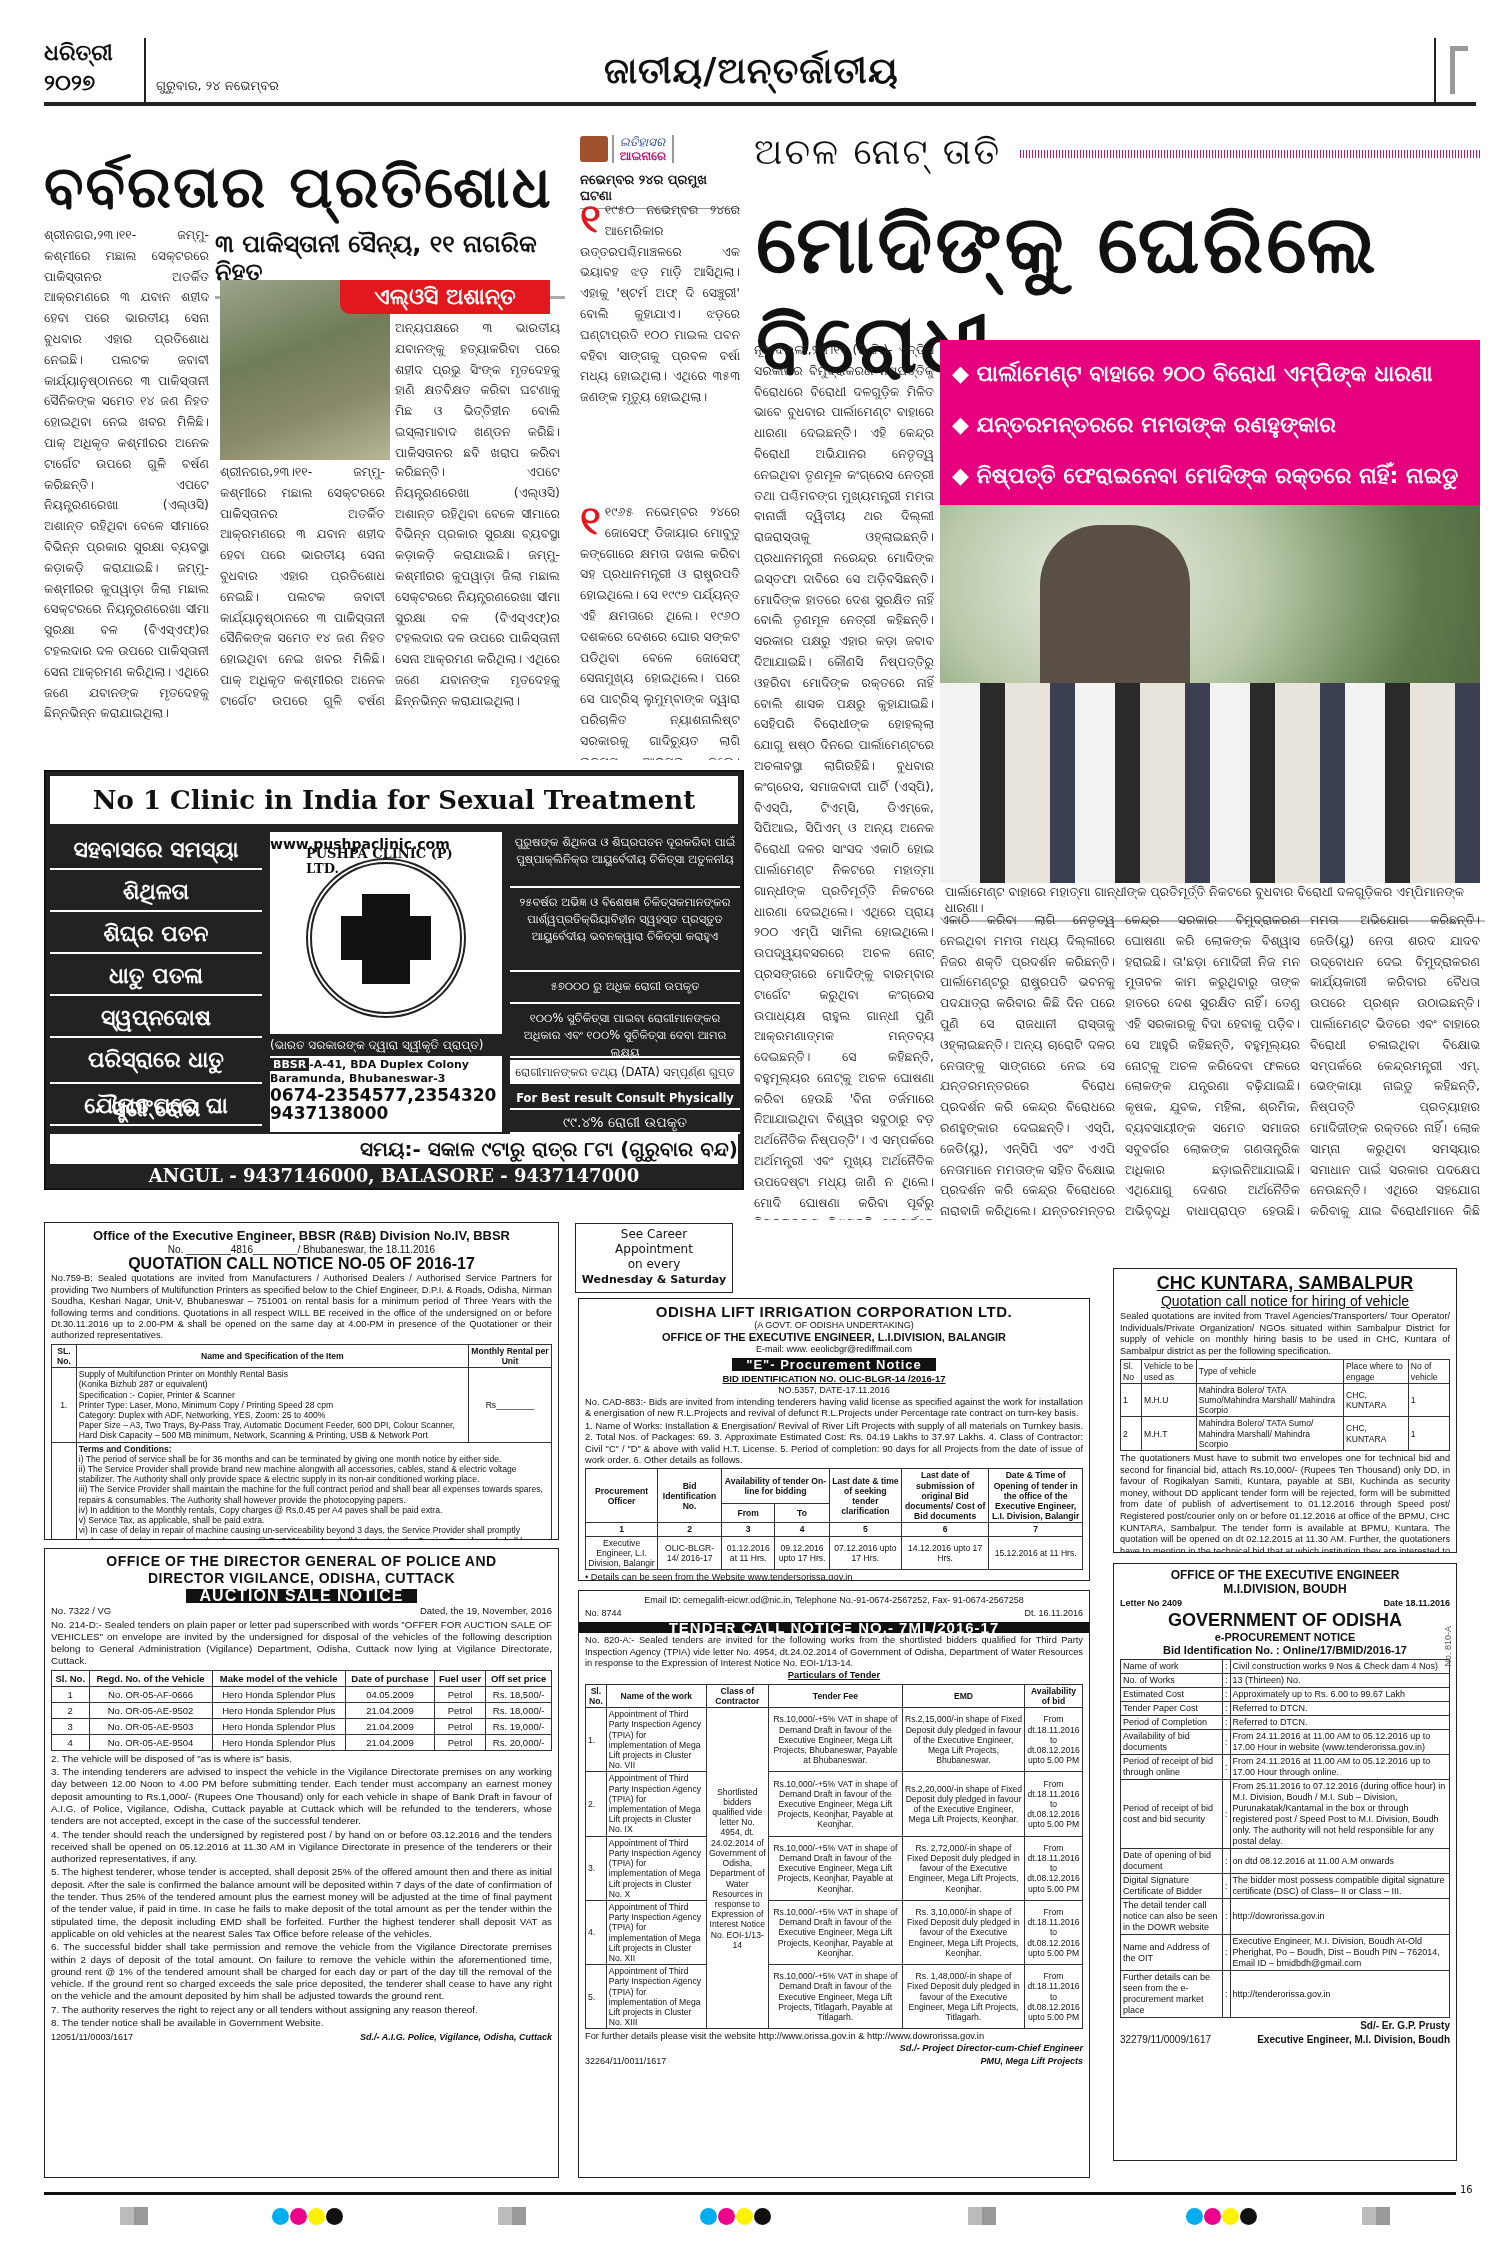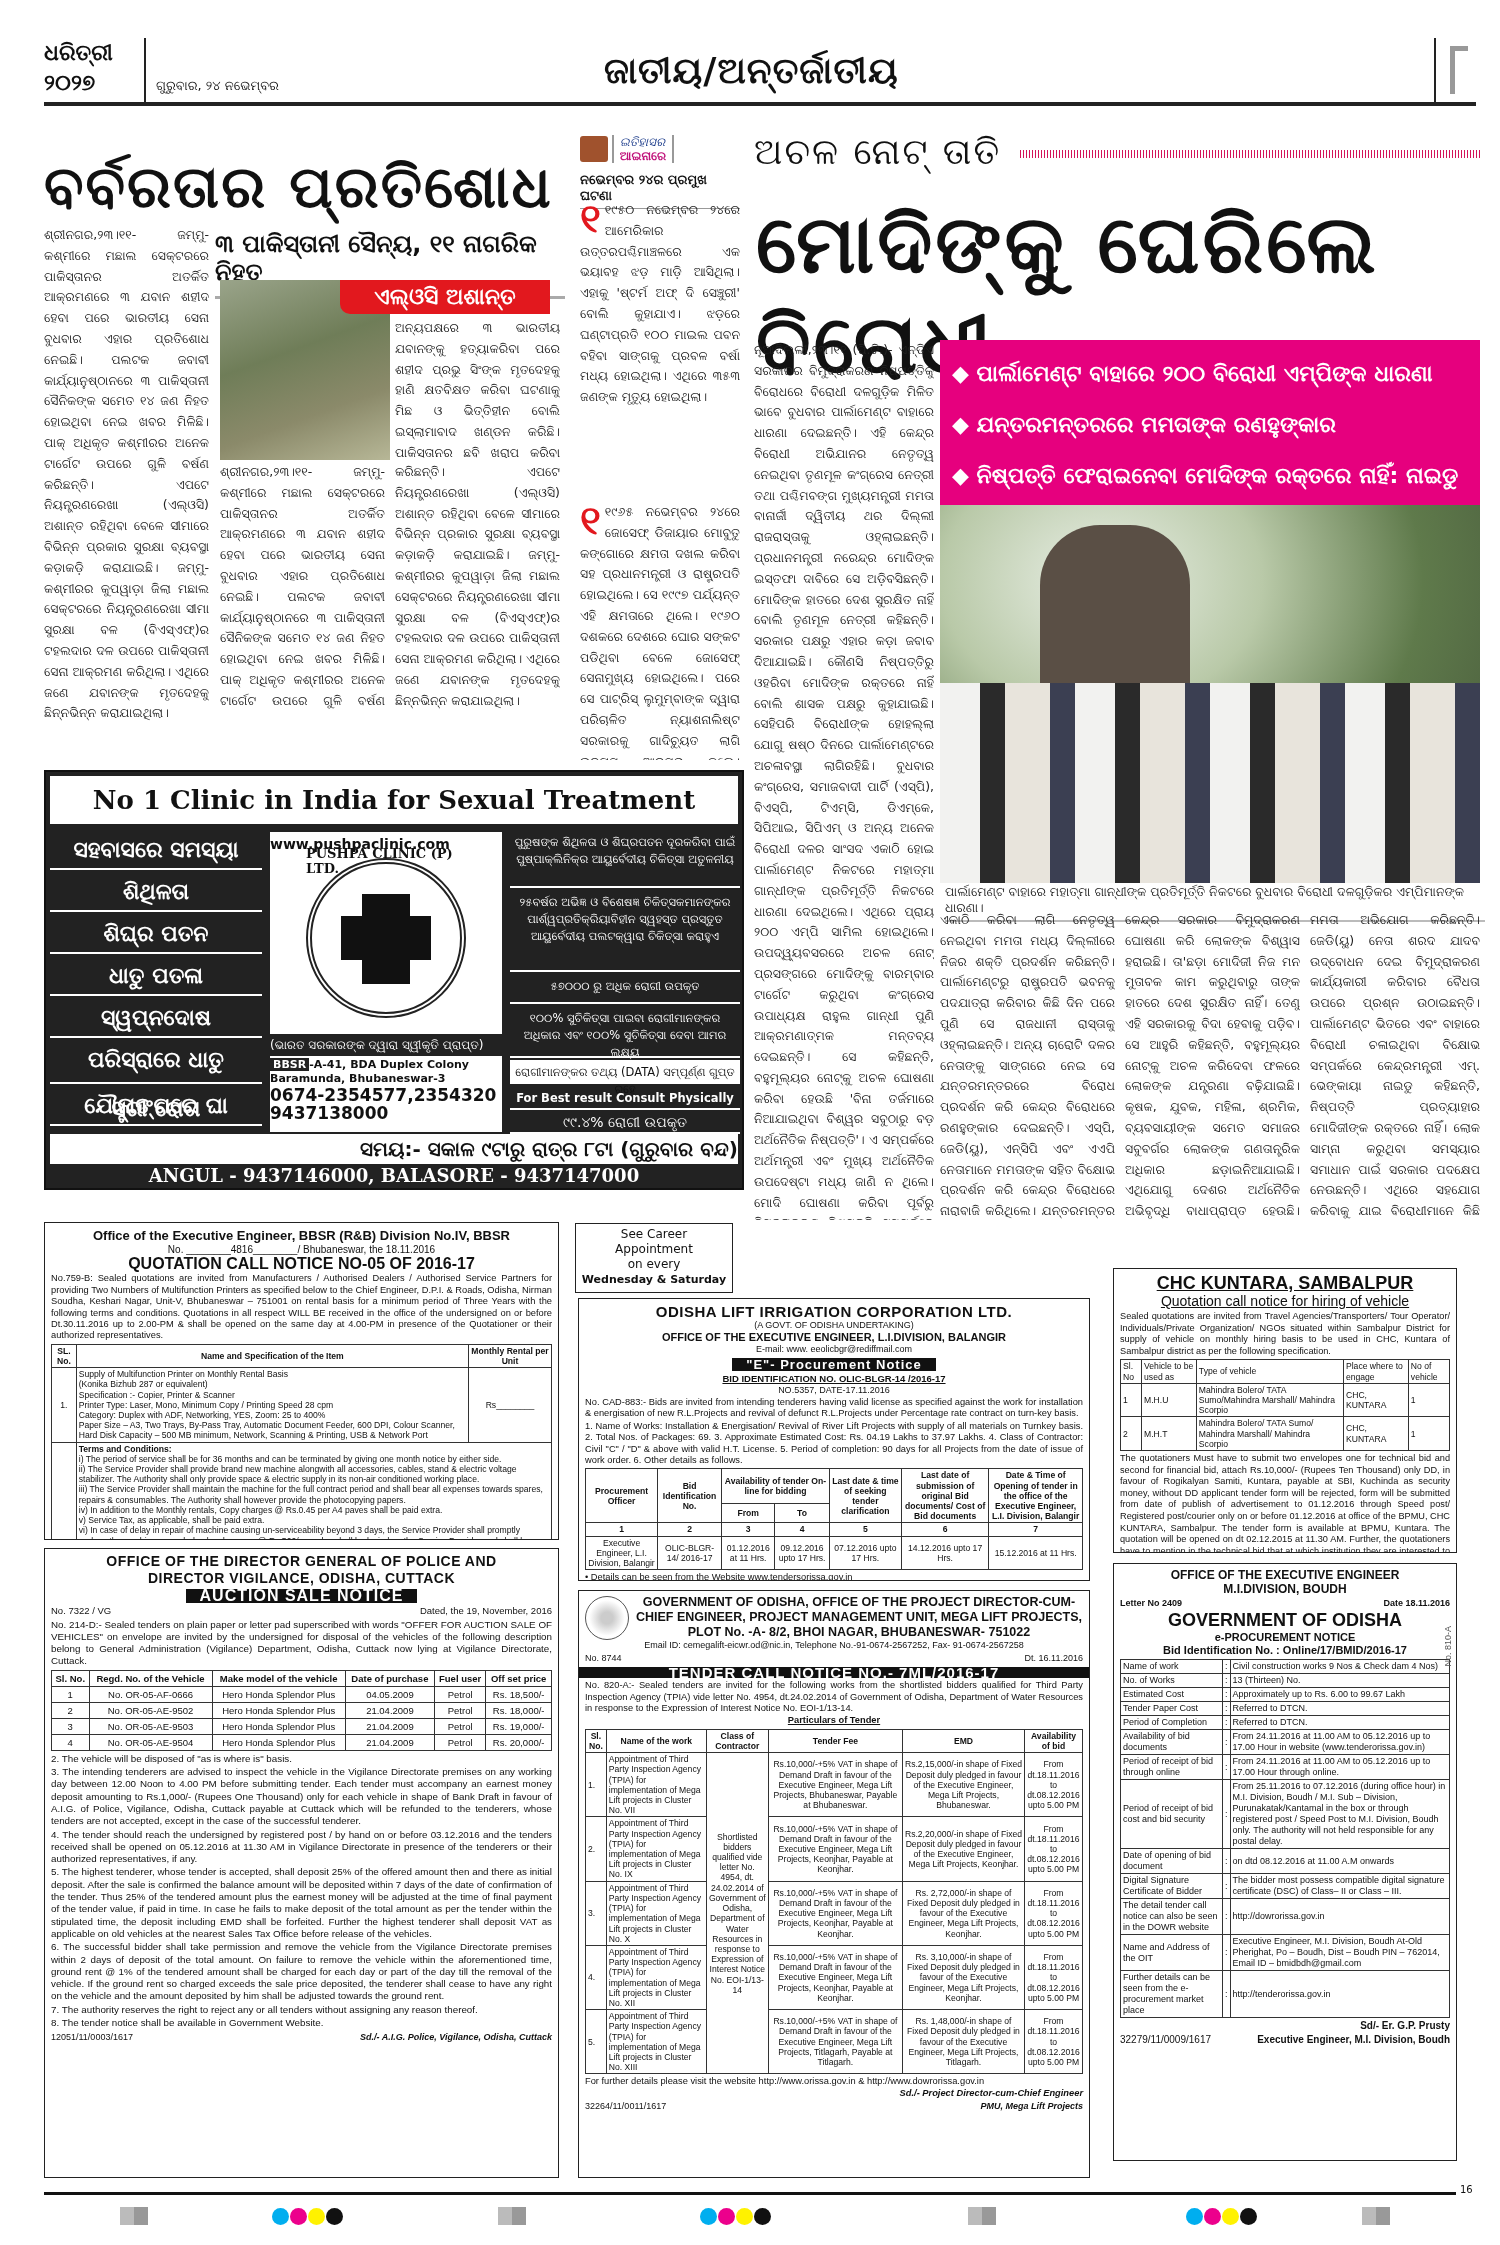--- a/index.html
+++ b/index.html
@@ -139,21 +139,21 @@
       <div class="cross2"></div>
     </div>
     <div class="govt">(ଭାରତ ସରକାରଙ୍କ ଦ୍ୱାରା ସ୍ୱୀକୃତି ପ୍ରାପ୍ତ)</div>
     <div class="addr">
       <span style="background:#222;color:#fff;padding:0 3px">BBSR</span><span>-A-41, BDA Duplex Colony Baramunda, Bhubaneswar-3</span>
       <div class="phone">0674-2354577,2354320</div>
       <div class="phone">9437138000</div>
     </div>
   </div>
   <div class="rbox" style="top:58px;height:58px">ପୁରୁଷଙ୍କ ଶିଥିଳତା ଓ ଶିଘ୍ରପତନ ଦୂରକରିବା ପାଇଁ ପୁଷ୍ପାକ୍ଲିନିକ୍‌ର ଆୟୁର୍ବେଦୀୟ ଚିକିତ୍ସା ଅତୁଳନୀୟ</div>
-  <div class="rbox" style="top:118px;height:82px">୨୫ବର୍ଷର ଅଭିଜ୍ଞ ଓ ବିଶେଷଜ୍ଞ ଚିକିତ୍ସକମାନଙ୍କର ପାର୍ଶ୍ୱପ୍ରତିକ୍ରିୟାବିହୀନ ସ୍ୱହସ୍ତ ପ୍ରସ୍ତୁତ ଆୟୁର୍ବେଦୀୟ ପଲଟକ୍ୱାରା ଚିକିତ୍ସା କରାହୁଏ</div>
+  <div class="rbox" style="top:118px;height:82px">୨୫ବର୍ଷର ଅଭିଜ୍ଞ ଓ ବିଶେଷଜ୍ଞ ଚିକିତ୍ସକମାନଙ୍କର ପାର୍ଶ୍ୱପ୍ରତିକ୍ରିୟାବିହୀନ ସ୍ୱହସ୍ତ ପ୍ରସ୍ତୁତ ଆୟୁର୍ବେଦୀୟ ଭବନକ୍ୱାରା ଚିକିତ୍ସା କରାହୁଏ</div>
   <div class="rbox" style="top:202px;height:30px">୫୭୦୦୦ ରୁ ଅଧିକ ରୋଗୀ ଉପକୃତ</div>
   <div class="rbox" style="top:234px;height:52px">୧୦୦% ସୁଚିକିତ୍ସା ପାଇବା ରୋଗୀମାନଙ୍କର ଅଧିକାର ଏବଂ ୧୦୦% ସୁଚିକିତ୍ସା ଦେବା ଆମର ଲକ୍ଷ୍ୟ</div>
   <div class="rbox" style="top:288px;height:24px;background:#fff;color:#111">ରୋଗୀମାନଙ୍କର ତଥ୍ୟ (DATA) ସମ୍ପୂର୍ଣ୍ଣ ଗୁପ୍ତ ରହେ</div>
   <div class="rbox" style="top:314px;height:24px;font-weight:bold">For Best result Consult Physically</div>
   <div class="rbox" style="top:338px;height:24px;font-size:14px">୯୯.୪% ରୋଗୀ ଉପକୃତ</div>
   <div class="lbox" style="top:314px;height:46px;line-height:46px;border:none">ସ୍ତ୍ରୀ ରୋଗ</div>
   <div class="time">ସମୟ:- ସକାଳ ୯ଟାରୁ ରାତ୍ର ୮ଟା (ଗୁରୁବାର ବନ୍ଦ)</div>
   <div class="branches">ANGUL - 9437146000, BALASORE - 9437147000</div>
 </div>
 
@@ -313,24 +313,20 @@
           <td>14.12.2016 upto 17 Hrs.</td>
           <td>15.12.2016 at 11 Hrs.</td>
     </tr>
   </tbody>
     </table>
   <div>• Details can be seen from the Website www.tendersorissa.gov.in</div>
 
 </div>
 
 <div class="abs notice" style="left:578px;top:1590px;width:512px;height:588px">
-  <div style="display:flex;align-items:center">
-    <div style="width:44px;height:44px;border:1px solid #555;border-radius:50%;flex:none;margin-right:6px;background:radial-gradient(circle,#ccc 20%,#fff 60%)"></div>
-    <h2 style="font-size:12.5px;line-height:15px">GOVERNMENT OF ODISHA, OFFICE OF THE PROJECT DIRECTOR-CUM-CHIEF ENGINEER, PROJECT MANAGEMENT UNIT, MEGA LIFT PROJECTS, PLOT No. -A- 8/2, BHOI NAGAR, BHUBANESWAR- 751022</h2>
-  </div>
   <div style="text-align:center;font-size:9px">Email ID: cemegalift-eicwr.od@nic.in, Telephone No.-91-0674-2567252, Fax- 91-0674-2567258</div>
   <div class="foot">
       <span>No. 8744</span>
       <span>Dt. 16.11.2016</span>
     </div>
   <div style="background:#111;color:#fff;text-align:center;font-weight:bold;font-size:15px;letter-spacing:1px;margin:2px -6px">TENDER CALL NOTICE NO.- 7ML/2016-17</div>
   <p>No. 820-A:- Sealed tenders are invited for the following works from the shortlisted bidders qualified for Third Party Inspection Agency (TPIA) vide letter No. 4954, dt.24.02.2014 of Government of Odisha, Department of Water Resources in response to the Expression of Interest Notice No. EOI-1/13-14.</p>
   <div style="text-align:center;font-weight:bold;text-decoration:underline">Particulars of Tender</div>
   <table style="font-size:8.6px">
     <tbody>

